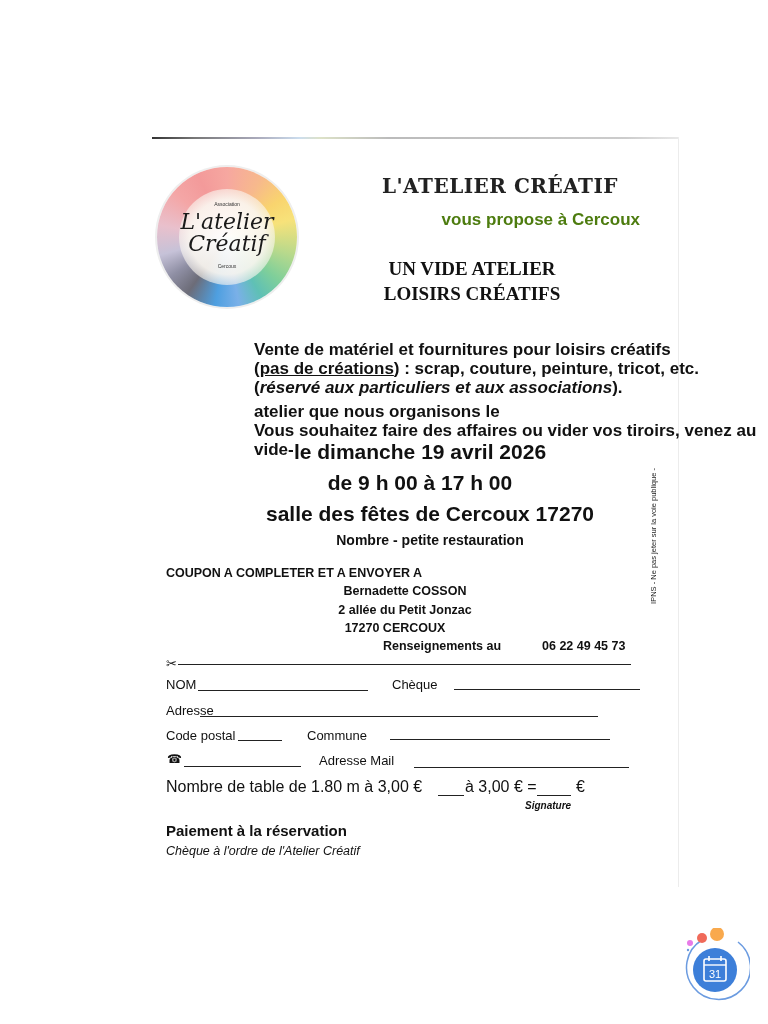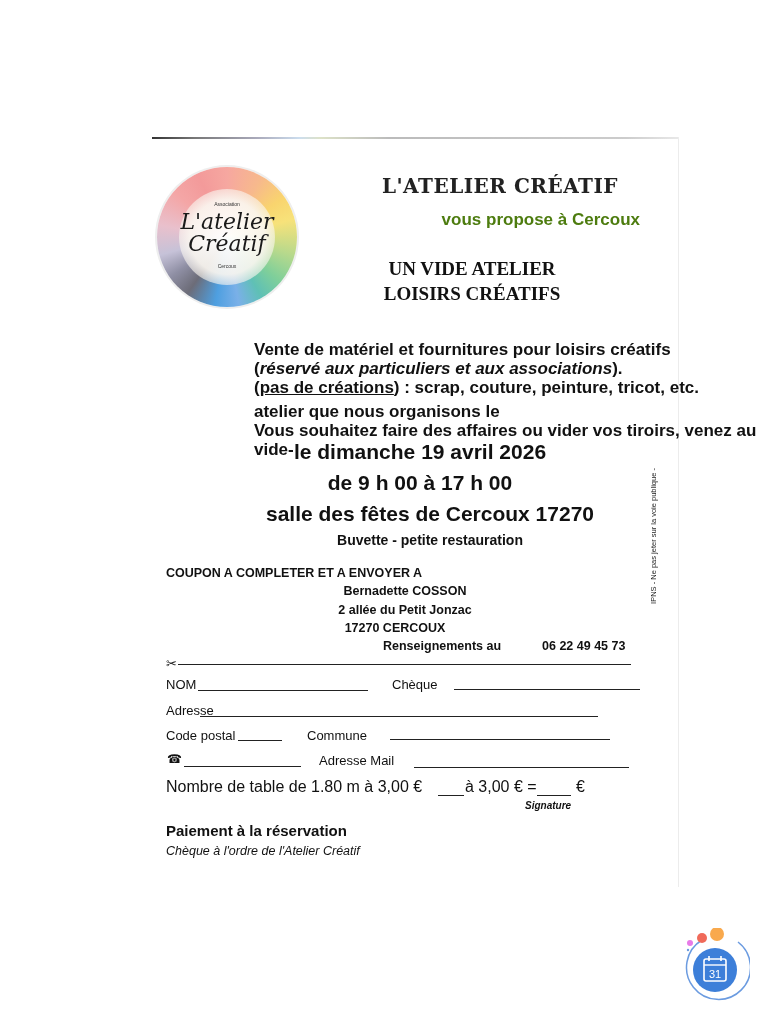--- a/index.html
+++ b/index.html
@@ -84,32 +84,32 @@
 
 <div class="abs title1">L'ATELIER CRÉATIF</div>
 <div class="abs title2">vous propose à Cercoux</div>
 <div class="abs title3">
   <div>UN VIDE ATELIER</div>
   <div>LOISIRS CRÉATIFS</div>
 </div>
 
 <div class="abs para" style="top:340px;">
   <div>Vente de matériel et fournitures pour loisirs créatifs</div>
+  <div>(<u>pas de créations</u>)<span> : scrap, couture, peinture, tricot, etc.</span></div>
   <div>(<i>réservé aux particuliers et aux associations</i>).</div>
-  <div>(<u>pas de créations</u>)<span> : scrap, couture, peinture, tricot, etc.</span></div>
 </div>
 <div class="abs para" style="top:402px;">
   <div>atelier que nous organisons le</div>
   <div>Vous souhaitez faire des affaires ou vider vos tiroirs, venez au vide-</div>
 </div>
 
 <div class="abs big" style="top:440px;">le dimanche 19 avril 2026</div>
 <div class="abs big" style="top:471px;">de 9 h 00 à 17 h 00</div>
 <div class="abs big" style="top:502px; left:170px;">salle des fêtes de Cercoux 17270</div>
-<div class="abs mid" style="top:532px;">Buvette - petite restauration</div>
+<div class="abs mid" style="top:532px;">Nombre - petite restauration</div>
 
 <div class="abs ipns">IPNS - Ne pas jeter sur la voie publique -</div>
 
 <div class="abs b13" style="left:166px; top:566px;">COUPON A COMPLETER ET A ENVOYER A</div>
 <div class="abs b13" style="left:330px; top:584px; width:150px; text-align:center;">Bernadette COSSON</div>
 <div class="abs b13" style="left:320px; top:603px; width:170px; text-align:center;">2 allée du Petit Jonzac</div>
 <div class="abs b13" style="left:330px; top:621px; width:130px; text-align:center;">17270 CERCOUX</div>
 <div class="abs b13" style="left:383px; top:639px;">Renseignements au</div>
 <div class="abs b13" style="left:542px; top:639px;">06 22 49 45 73</div>
 

